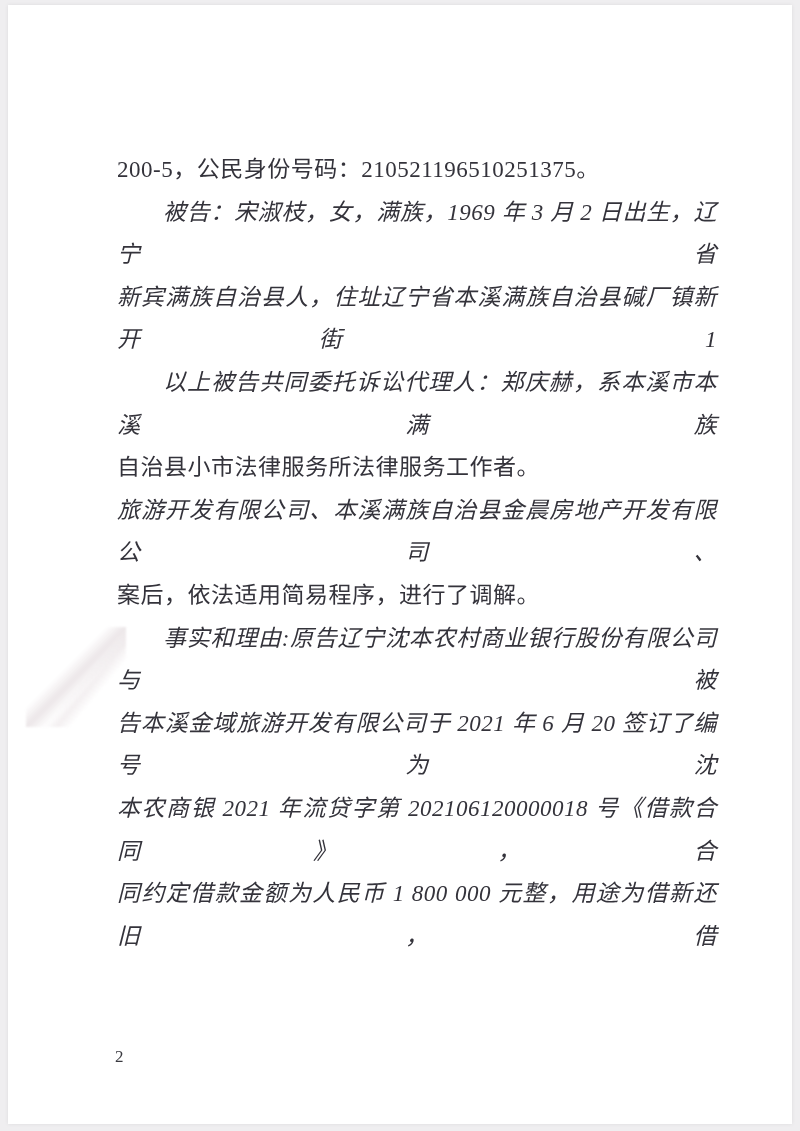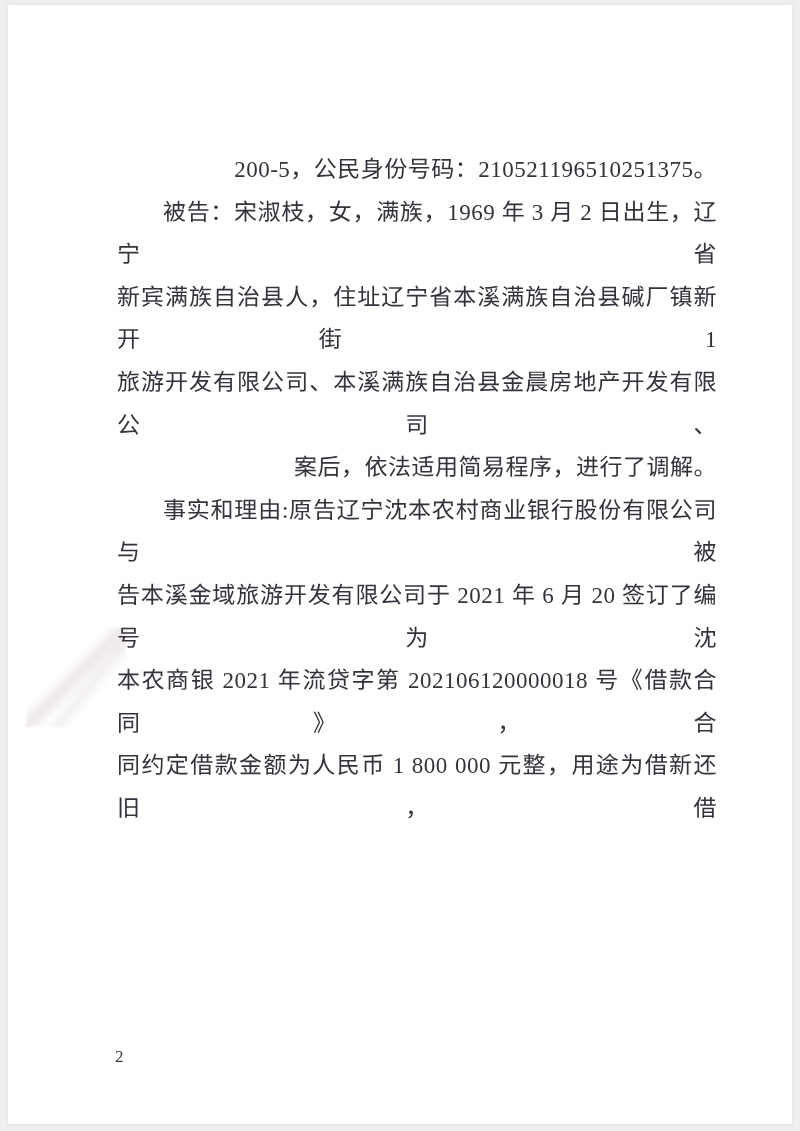--- a/index.html
+++ b/index.html
@@ -28,26 +28,27 @@
     left: 109px;
     top: 144px;
     width: 600px;
     color: #34333b;
     font-size: 23px;
     line-height: 42.6px;
     letter-spacing: 0.5px;
   }
   .line {
     white-space: nowrap;
-    text-align: right;
+    text-align: left;
   }
   .line.justify {
     white-space: normal;
     text-align: justify;
     text-align-last: justify;
+    font-style: italic;
   }
   .line.indent {
     text-indent: 2em;
   }
   .page-number {
     position: absolute;
     left: 107px;
     top: 1042px;
     font-size: 17px;
     color: #3a3a40;
@@ -68,20 +69,22 @@
 </style>
 </head>
 <body>
 
 <div class="paper">
   <div class="smudge"></div>
   <div class="text-block" id="doc-lines">
       <div class="line">200-5，公民身份号码：210521196510251375。</div>
       <div class="line indent justify">被告：宋淑枝，女，满族，1969 年 3 月 2 日出生，辽宁省</div>
       <div class="line justify">新宾满族自治县人，住址辽宁省本溪满族自治县碱厂镇新开街 1</div>
+      <div class="line indent justify">以上被告共同委托诉讼代理人：郑庆赫，系本溪市本溪满族</div>
+      <div class="line">自治县小市法律服务所法律服务工作者。</div>
       <div class="line justify">旅游开发有限公司、本溪满族自治县金晨房地产开发有限公司、</div>
       <div class="line">案后，依法适用简易程序，进行了调解。</div>
       <div class="line indent justify">事实和理由:原告辽宁沈本农村商业银行股份有限公司与被</div>
       <div class="line justify">告本溪金域旅游开发有限公司于 2021 年 6 月 20 签订了编号为沈</div>
       <div class="line justify">本农商银 2021 年流贷字第 202106120000018 号《借款合同》，合</div>
       <div class="line justify">同约定借款金额为人民币 1 800 000 元整，用途为借新还旧，借</div>
     </div>
   <div class="page-number">2</div>
 </div>
 

